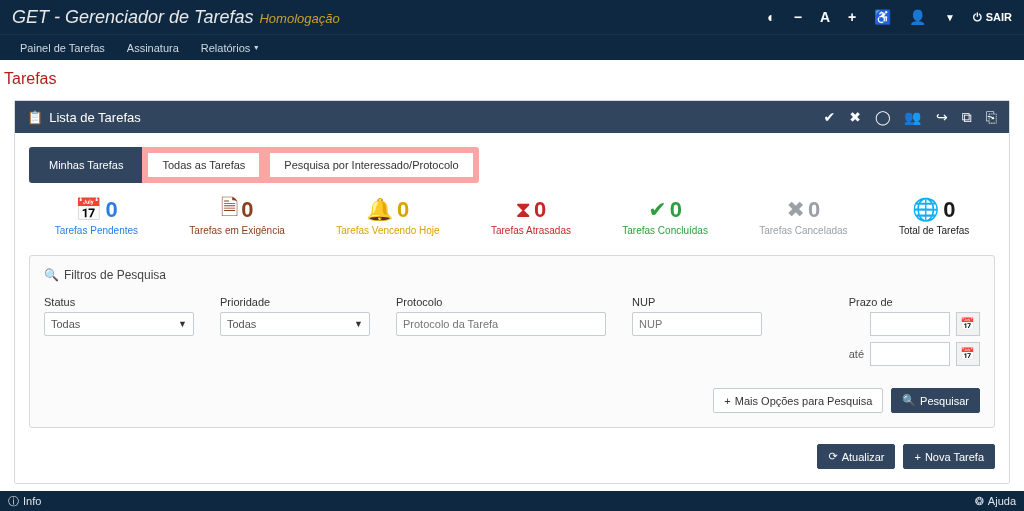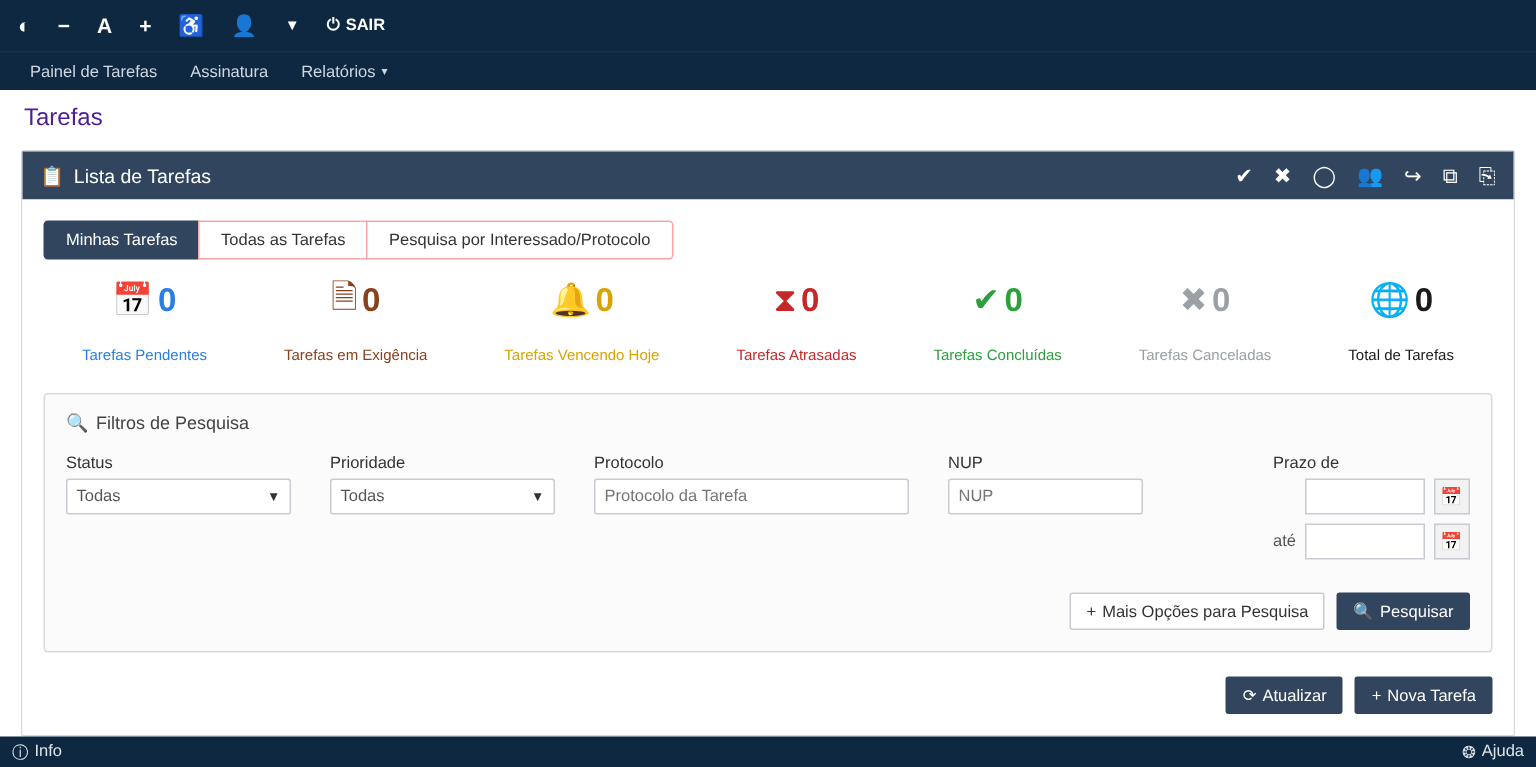--- a/index.html
+++ b/index.html
@@ -34,23 +34,23 @@
     display: flex;
     align-items: center;
     padding: 0 20px;
     gap: 22px;
     font-size: 11px;
     border-top: 1px solid rgba(255,255,255,0.05);
   }
   .nav-item { cursor: pointer; display:flex; align-items:center; gap:4px; }
   .nav-caret { font-size: 8px; }
   .page-title {
-    color: #4c1d95;
+    color: #b91c1c;
     font-size: 16px;
-    padding: 10px 16px 6px;
+    padding: 10px 4px 6px;
   }
   .panel {
     margin: 6px 14px;
     border: 1px solid #d5d9de;
     border-radius: 2px;
   }
   .panel-header {
     background: #31465e;
     color: #fff;
     height: 32px;
@@ -59,37 +59,37 @@
     justify-content: space-between;
     padding: 0 12px;
     font-size: 13px;
   }
   .panel-header-left { display:flex; align-items:center; gap:6px; }
   .panel-header-icons { display:flex; gap:14px; font-size:14px; }
   .panel-header-icons span { cursor:pointer; }
   .panel-body { padding: 14px; background:#fff; }
   .tabs { display:flex; margin-bottom:14px; }
   .tab {
-    border:1px solid #fca5a5;
+    border:6px solid #fca5a5;
     padding:6px 14px;
     font-size:11px;
     cursor:pointer;
     background:#fff;
     color:#333;
     margin-left:-1px;
     text-align:center;
   }
   .tab:first-child { border-radius:3px 0 0 3px; margin-left:0; }
   .tab:last-child { border-radius:0 3px 3px 0; }
   .tab.active { background:#31465e; color:#fff; border-color:#31465e; }
   .stats-row { display:flex; justify-content:space-around; margin:6px 0 18px; }
   .stat { text-align:center; cursor:pointer; }
   .stat-icon { font-size:22px; display:flex; align-items:center; justify-content:center; gap:2px; height:26px; }
   .stat-num { font-size:22px; font-weight:bold; margin-left:1px; }
-  .stat-label { font-size:10px; margin-top:19px; line-height:1.2; max-width:110px; }
+  .stat-label { font-size:10px; margin-top:2px; line-height:1.2; max-width:110px; }
   .c-blue { color:#2a7de1; } .c-blue .stat-label{ color:#2a7de1; }
   .c-brown { color:#8a3f1d; } .c-brown .stat-label{ color:#8a3f1d; }
   .c-yellow { color:#d9a400; } .c-yellow .stat-label{ color:#d9a400; }
   .c-red { color:#c62828; } .c-red .stat-label{ color:#c62828; }
   .c-green { color:#2e9e3f; } .c-green .stat-label{ color:#2e9e3f; }
   .c-grey { color:#9aa0a6; } .c-grey .stat-label{ color:#9aa0a6; }
   .c-black { color:#1a1a1a; } .c-black .stat-label{ color:#1a1a1a; }
   .filters-panel {
     border:1px solid #d5d9de;
     border-radius:3px;
@@ -125,20 +125,24 @@
     position:absolute; bottom:0; left:0; right:0; height:20px;
     background:#0d2840; color:#e0e4ea; display:flex; justify-content:space-between;
     align-items:center; padding:0 8px; font-size:11px;
   }
   .bottom-link { display:flex; gap:4px; align-items:center; cursor:pointer; }
 </style>
 </head>
 <body>
 
 <div class="topbar">
+  <div class="topbar-left">
+    <span class="app-title">GET - Gerenciador de Tarefas</span>
+    <span class="app-env">Homologação</span>
+  </div>
   <div class="topbar-right">
     <span class="top-icon">◐</span>
     <span class="top-icon" style="font-weight:bold;">−</span>
     <span class="top-icon" style="font-weight:bold;">A</span>
     <span class="top-icon" style="font-weight:bold;">+</span>
     <span class="top-icon">♿</span>
     <span class="top-icon">👤</span>
     <span class="top-icon" style="font-size:10px;">▼</span>
     <span class="top-sair">
       <span>⏻</span>

